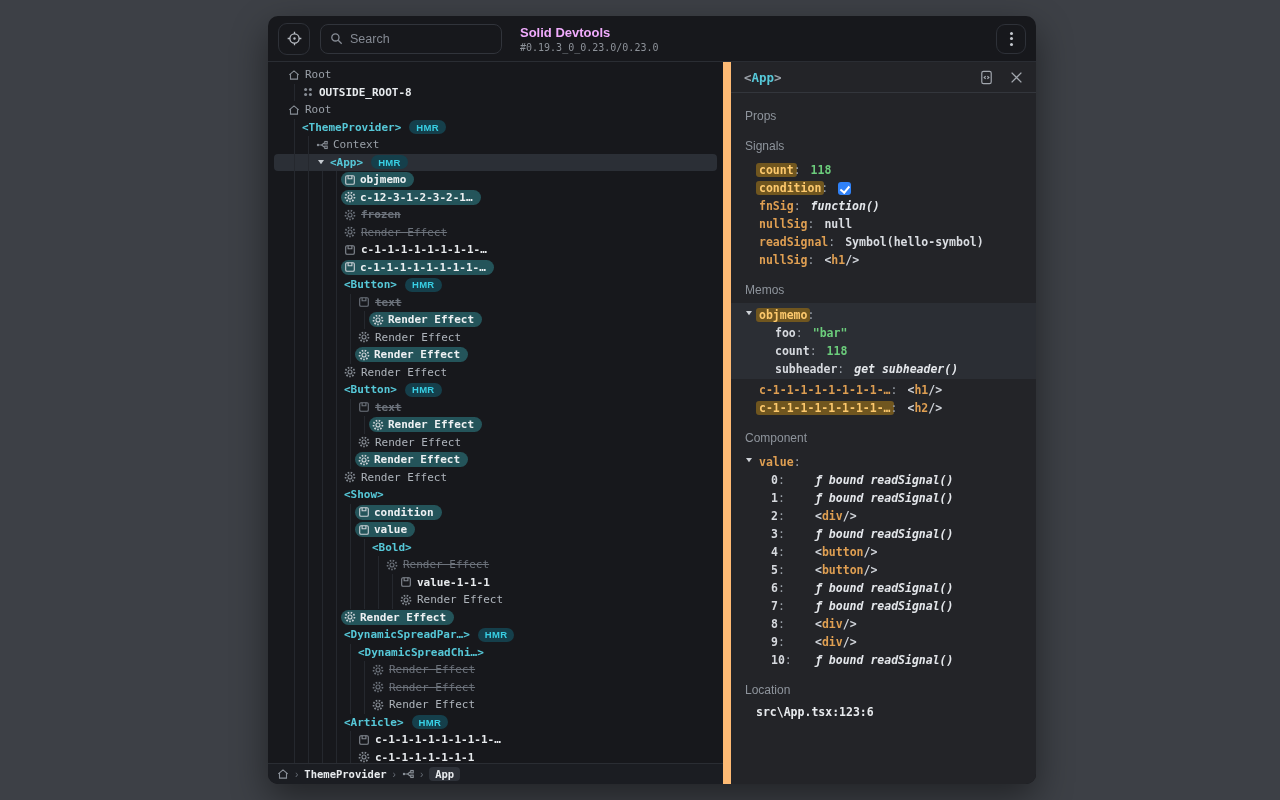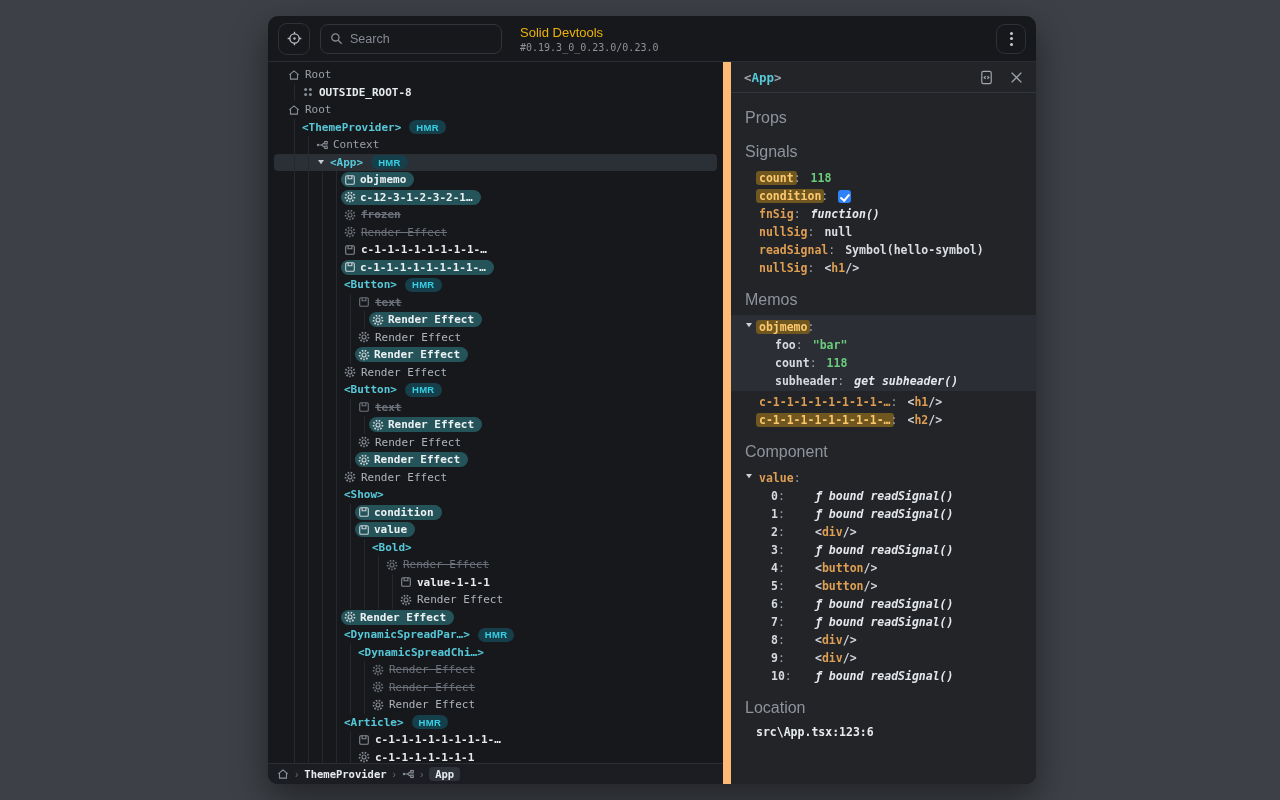--- a/index.html
+++ b/index.html
@@ -14,21 +14,21 @@
   .topbar { flex:0 0 46px; display:flex; align-items:center; padding:0 10px; gap:10px;
     border-bottom:1px solid #2a2d33; }
   .iconbtn { width:32px; height:32px; border:1px solid #2e3138; border-radius:9px;
     display:flex; align-items:center; justify-content:center; color:#b7bbc2; cursor:pointer; background:transparent; }
   .searchbox { width:182px; height:30px; border:1px solid #31343b; border-radius:8px;
     display:flex; align-items:center; gap:7px; padding:0 9px; color:#878c95; }
   .searchbox input { border:none; outline:none; background:transparent; color:#c9cdd3;
     font-size:12.5px; width:100%; font-family:"Liberation Sans",sans-serif; }
   .searchbox input::placeholder { color:#858a93; }
   .titleblock { margin-left:8px; display:flex; flex-direction:column; gap:2px; }
-  .apptitle { font-size:13px; color:#eab308; font-weight:400; }
+  .apptitle { font-size:13px; color:#f0abfc; font-weight:700; }
   .appversion { font-family:"DejaVu Sans Mono",monospace; font-size:10px; color:#8d9299; }
   .spacer { flex:1; }
   .kebab { width:30px; height:30px; }
   .kdots { display:flex; flex-direction:column; gap:2.5px; }
   .kdots i { width:3px; height:3px; border-radius:50%; background:#c3c7cd; }
 
   
   .main { flex:1; display:flex; min-height:0; }
   .treepanel { flex:0 0 463px; width:463px; position:relative; border-right:8px solid #fdba74; }
   .tree { position:absolute; left:0; right:0; top:0; bottom:21px; overflow:hidden; padding-top:4px; }
@@ -63,21 +63,21 @@
   .bc-icon { color:#8b9199; display:flex; }
 
   
   .details { flex:1; background:#232428; display:flex; flex-direction:column; min-width:0; }
   .dheader { flex:0 0 31px; display:flex; align-items:center; padding:0 13px; border-bottom:1px solid #33363c; }
   .dtitle { font-family:"DejaVu Sans Mono",monospace; font-size:12.5px; font-weight:700; color:#56c8d8; }
   .dtitle .br { color:#9ba1a8; }
   .dh-icons { margin-left:auto; display:flex; gap:16px; color:#a2a7ae; align-items:center; }
   .dh-icons > span { cursor:pointer; display:flex; }
   .dbody { flex:1; overflow:hidden; font-family:"DejaVu Sans Mono",monospace; font-size:11.5px; padding-bottom:8px; }
-  .sec-label { font-family:"Liberation Sans",sans-serif; font-size:16px; color:#8e949c; margin:16px 0 6px 14px; }
+  .sec-label { font-family:"Liberation Sans",sans-serif; font-size:12px; color:#8e949c; margin:16px 0 6px 14px; }
   .kvrow { height:18px; display:flex; align-items:flex-end; padding-left:28px; white-space:nowrap; position:relative; cursor:pointer; }
   .kvrow.nested { padding-left:44px; }
   .kvrow.idxrow { padding-left:40px; }
   .kcaret { position:absolute; left:13px; top:4px; width:11px; color:#ced2d7; display:flex; }
   .key { color:#df9f52; font-weight:700; }
   .key-hl { background:#70561f; border-radius:3px; padding:0 3px; margin:0 -3px; color:#fdc96d; }
   .key-plain { color:#d6d9de; font-weight:700; }
   .colon { color:#9aa0a8; margin-right:10px; }
   .idx { display:inline-block; min-width:44px; }
   .v-num { color:#6ccd7c; font-weight:700; }

